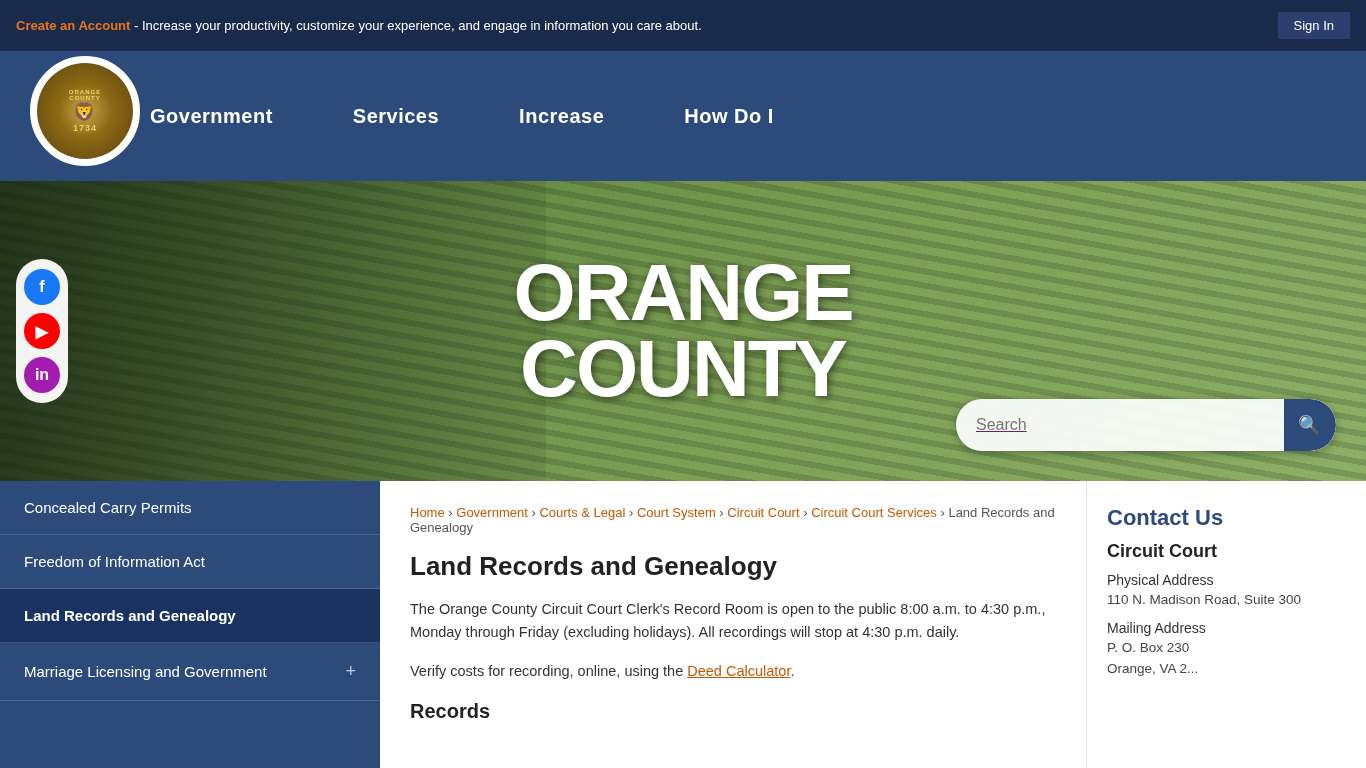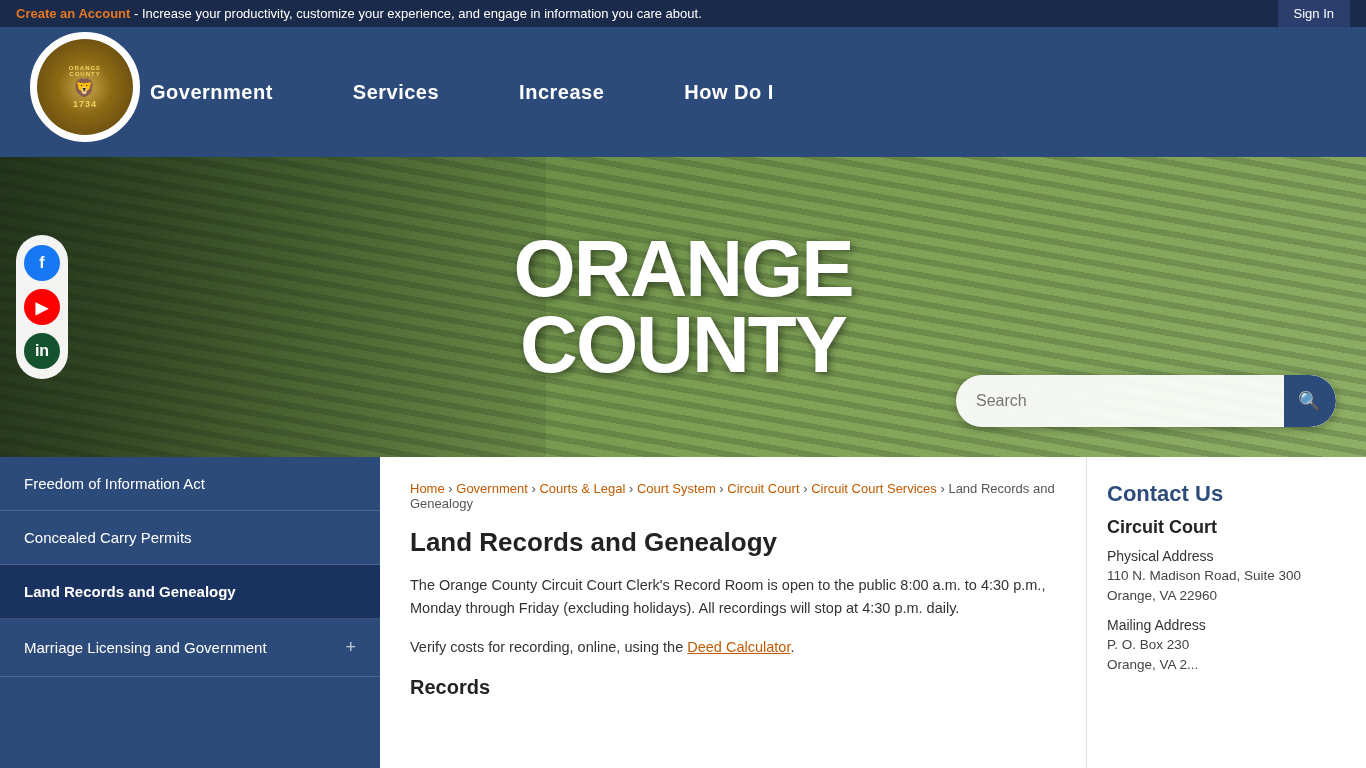--- a/index.html
+++ b/index.html
@@ -2,21 +2,21 @@
 <html><head>
   <meta charset="utf-8">
   <style>
     * { margin: 0; padding: 0; box-sizing: border-box; }
     body { font-family: Arial, sans-serif; font-size: 14px; color: #333; width: 1366px; min-height: 768px; overflow-x: hidden; }
 
     
     .top-bar {
       background: #1a2a4a;
       color: #fff;
-      padding: 0 16px;
+      padding: 12px 16px;
       display: flex;
       justify-content: space-between;
       align-items: center;
       font-size: 13px;
     }
     .top-bar-left a {
       color: #e87722;
       font-weight: bold;
       text-decoration: none;
     }
@@ -155,21 +155,21 @@
       display: flex;
       align-items: center;
       justify-content: center;
       font-size: 16px;
       font-weight: bold;
       color: #fff;
       cursor: pointer;
     }
     .social-fb { background: #1877f2; }
     .social-yt { background: #ff0000; }
-    .social-li { background: #14532d; }
+    .social-li { background: #a21caf; }
 
     
     .hero-search {
       position: absolute;
       right: 30px;
       bottom: 30px;
       display: flex;
       align-items: center;
       background: rgba(255,255,255,0.92);
       border-radius: 30px;
@@ -179,20 +179,21 @@
       box-shadow: 0 2px 10px rgba(0,0,0,0.3);
     }
     .hero-search input {
       flex: 1;
       border: none;
       background: transparent;
       padding: 14px 20px;
       font-size: 16px;
       color: #701a75;
       outline: none;
+      text-decoration: underline;
     }
     .hero-search-btn {
       background: #2c4a7a;
       border: none;
       width: 52px;
       height: 52px;
       border-radius: 0 30px 30px 0;
       cursor: pointer;
       display: flex;
       align-items: center;
@@ -361,24 +362,24 @@
     <button class="hero-search-btn">
       <span>🔍</span>
     </button>
   </div>
 </div>
 
 <div class="main-content">
 
   <aside class="sidebar">
     <a class="sidebar-item" href="#">
-      <span>Freedom of Information Act</span>
+      <span>Concealed Carry Permits</span>
     </a>
     <a class="sidebar-item" href="#">
-      <span>Concealed Carry Permits</span>
+      <span>Freedom of Information Act</span>
     </a>
     <a class="sidebar-item active" href="#">
       <span>Land Records and Genealogy</span>
     </a>
     <a class="sidebar-item" href="#">
       <span>Marriage Licensing and Government</span>
       <span class="expand-icon">+</span>
     </a>
   </aside>
 
@@ -409,19 +410,18 @@
     </p>
 
     <h2 class="section-heading">Records</h2>
   </main>
 
   <aside class="contact-panel">
     <div class="contact-title">Contact Us</div>
     <div class="contact-subtitle">Circuit Court</div>
     <div class="contact-label">Physical Address</div>
     <div class="contact-text">110 N. Madison Road, Suite 300</div>
-    <div class="contact-text">Orange, VA 22960</div>
     <div class="contact-label">Mailing Address</div>
     <div class="contact-text">P. O. Box 230</div>
     <div class="contact-text">Orange, VA 2...</div>
   </aside>
 
 </div>
 
 </body></html>

